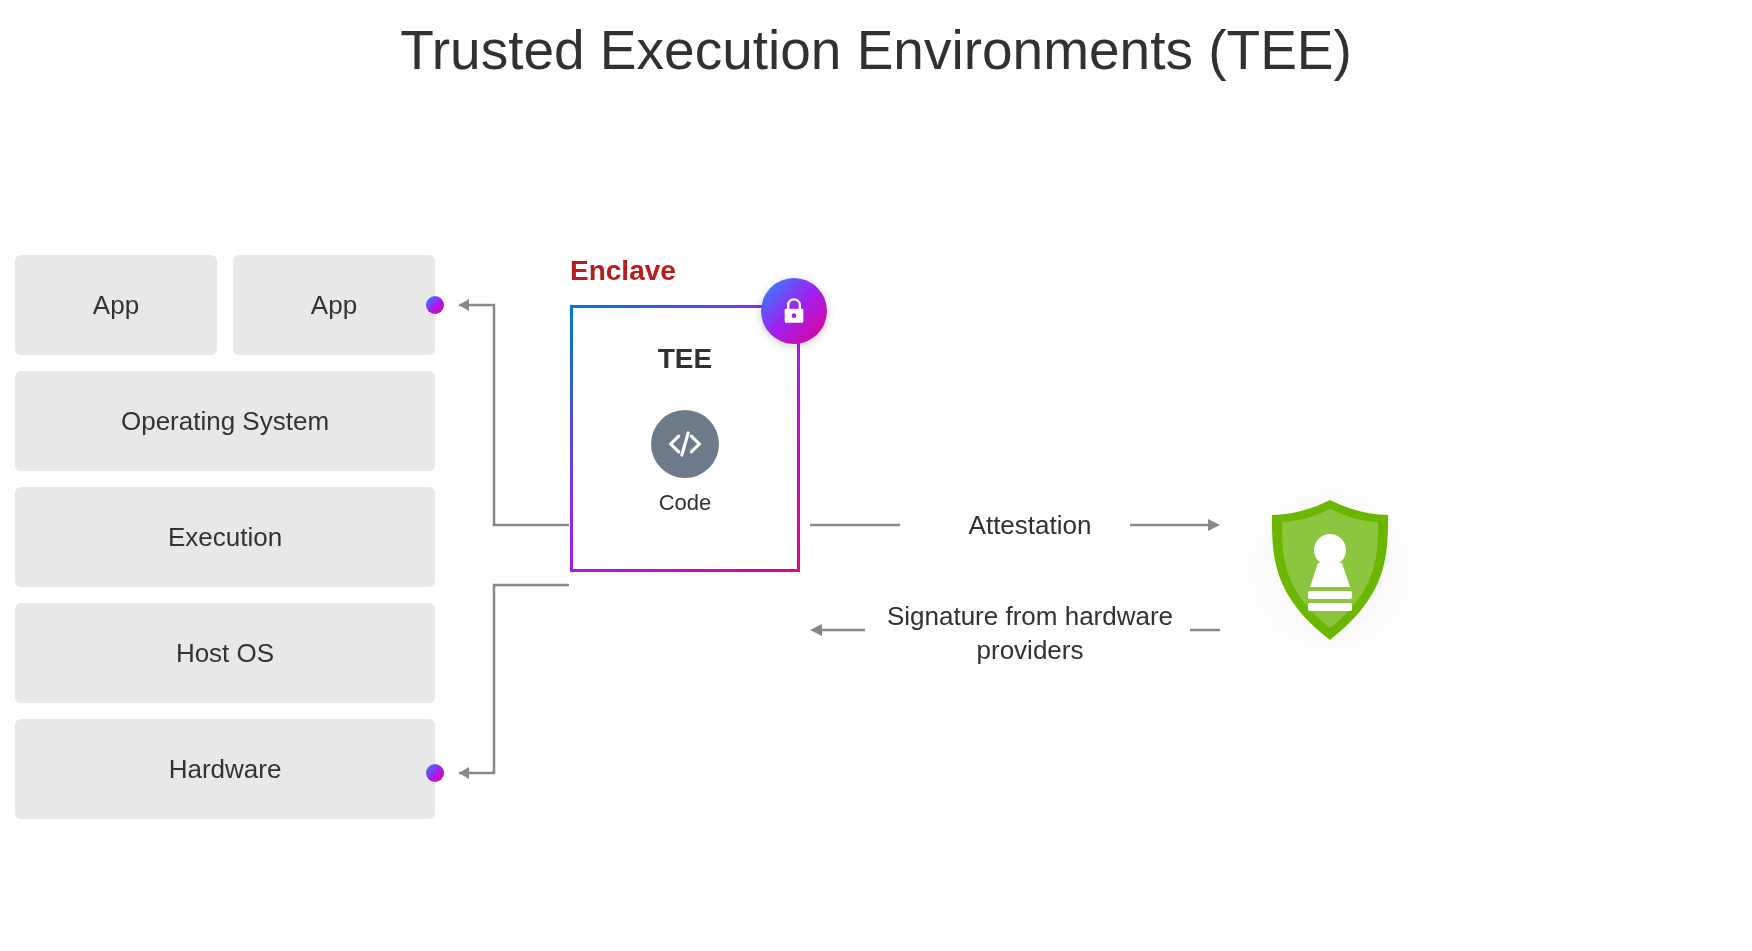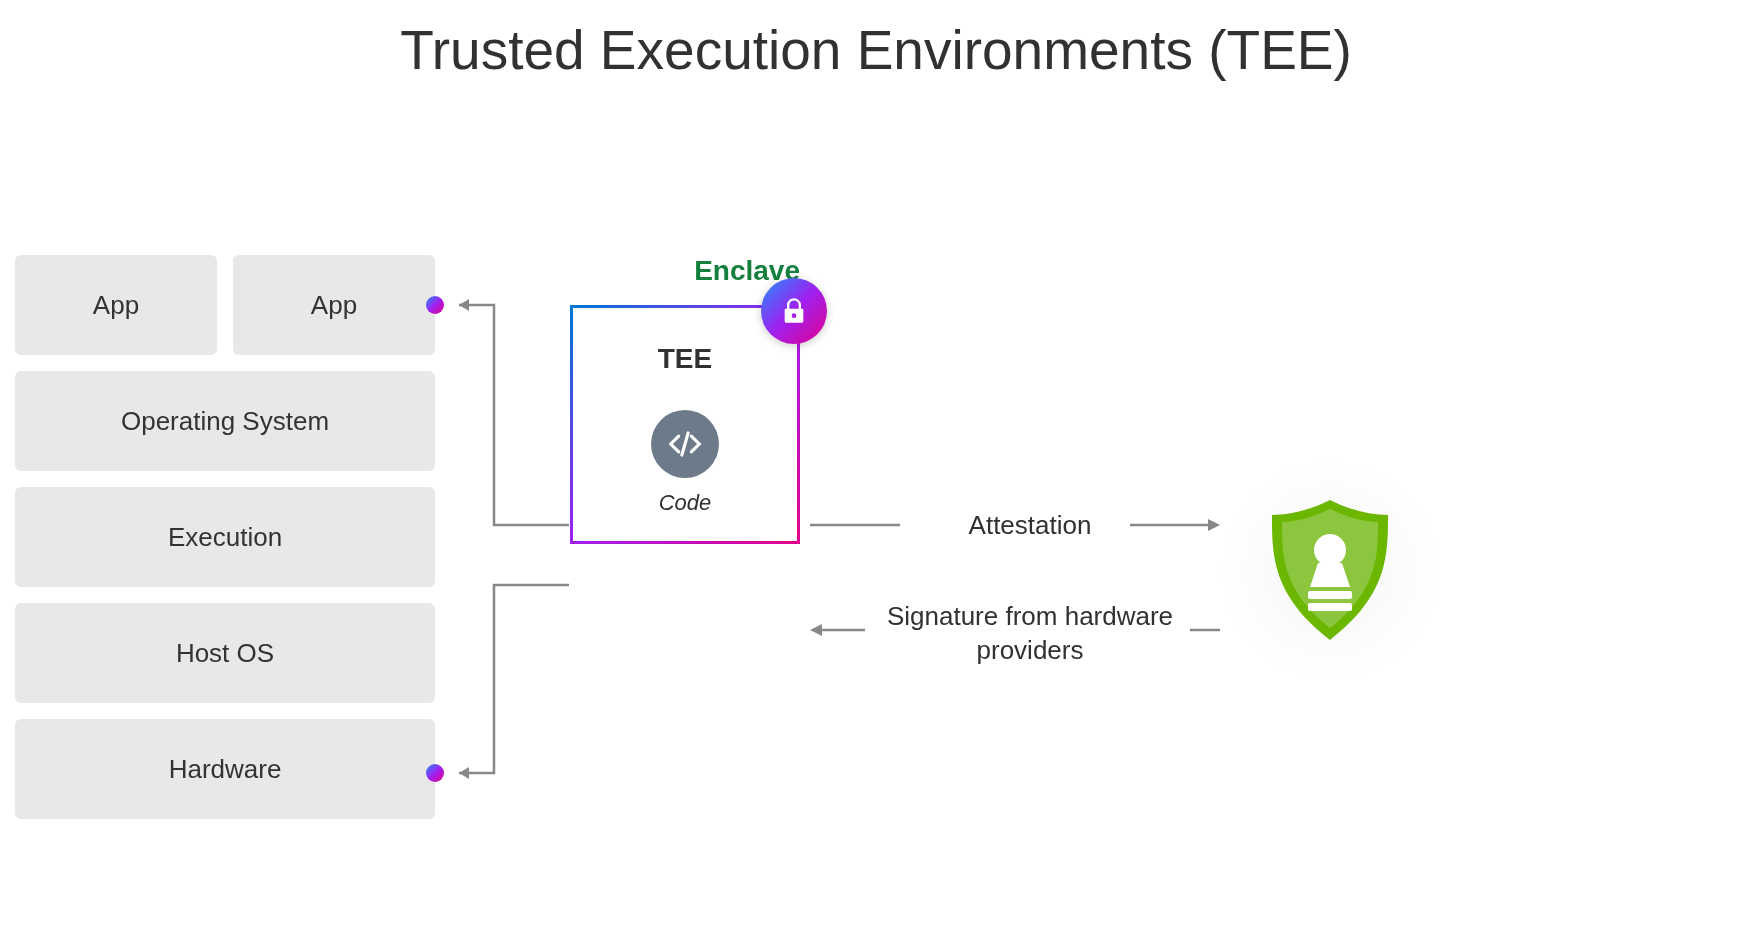--- a/index.html
+++ b/index.html
@@ -47,29 +47,29 @@
 .block.full { width: 100%; }
 .enclave-wrap {
   position: absolute;
   left: 570px;
   top: 255px;
   width: 230px;
 }
 .enclave-label {
   font-size: 28px;
   font-weight: 600;
-  color: #15803d;
+  color: #b91c1c;
   margin-bottom: 18px;
-  text-align: right;
+  text-align: left;
 }
 .enclave-box {
   border: 3px solid;
   border-image: linear-gradient(135deg, #0078d4, #a020f0, #e3008c) 1;
   border-radius: 8px;
-  padding: 35px 20px 15px 20px;
+  padding: 35px 20px 43px 20px;
   position: relative;
   background: #fff;
 }
 .lock-badge {
   position: absolute;
   top: -30px;
   right: -30px;
   width: 66px;
   height: 66px;
   border-radius: 50%;
@@ -97,21 +97,20 @@
   border-radius: 50%;
   background: #6c7a89;
   display: inline-flex;
   align-items: center;
   justify-content: center;
   margin-bottom: 12px;
 }
 .item-label {
   font-size: 22px;
   color: #323130;
-  font-style: italic;
 }
 .attestation-label {
   position: absolute;
   left: 920px;
   top: 510px;
   font-size: 26px;
   color: #323130;
   text-align: center;
   width: 220px;
 }

